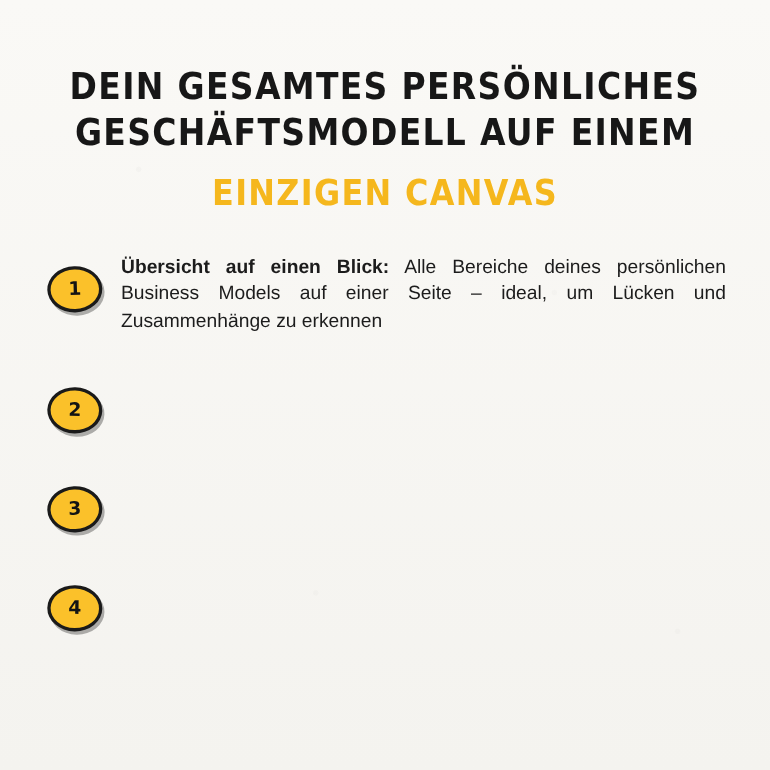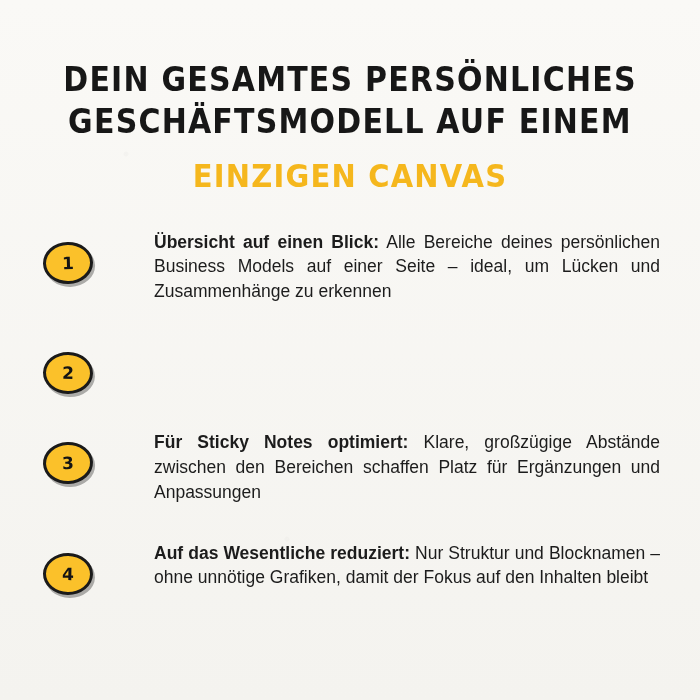--- a/index.html
+++ b/index.html
@@ -99,21 +99,20 @@
   .badge.b4 { transform: rotate(0.8deg); }
 
   .text {
     flex: 1 1 auto;
     font-size: 17.5px;
     line-height: 1.42;
     text-align: justify;
     text-justify: inter-word;
     color: #1c1c1c;
     padding-top: 2px;
-    margin-left: 44px;
   }
   .text b {
     font-weight: 700;
   }
 
   
   .item.i1 { margin-top: 0; }
   .item.i2 { margin-top: 14px; }
   .item.i3 { margin-top: 14px; }
   .item.i4 { margin-top: 14px; }
@@ -151,30 +150,24 @@
         </div>
       </div>
     </div>
 
     <div class="item i3">
       <div class="badge-wrap">
         <div class="badge b3">
           <span>3</span>
         </div>
       </div>
-      <div class="text">
-        <b>Für Sticky Notes optimiert:</b><span> Klare, großzügige Abstände zwischen den Bereichen schaffen Platz für Ergänzungen und Anpassungen</span>
-      </div>
     </div>
 
     <div class="item i4">
       <div class="badge-wrap">
         <div class="badge b4">
           <span>4</span>
         </div>
       </div>
-      <div class="text">
-        <b>Auf das Wesentliche reduziert:</b><span> Nur Struktur und Blocknamen – ohne unnötige Grafiken, damit der Fokus auf den Inhalten bleibt</span>
-      </div>
     </div>
 
   </div>
 </div>
 
 </body></html>

